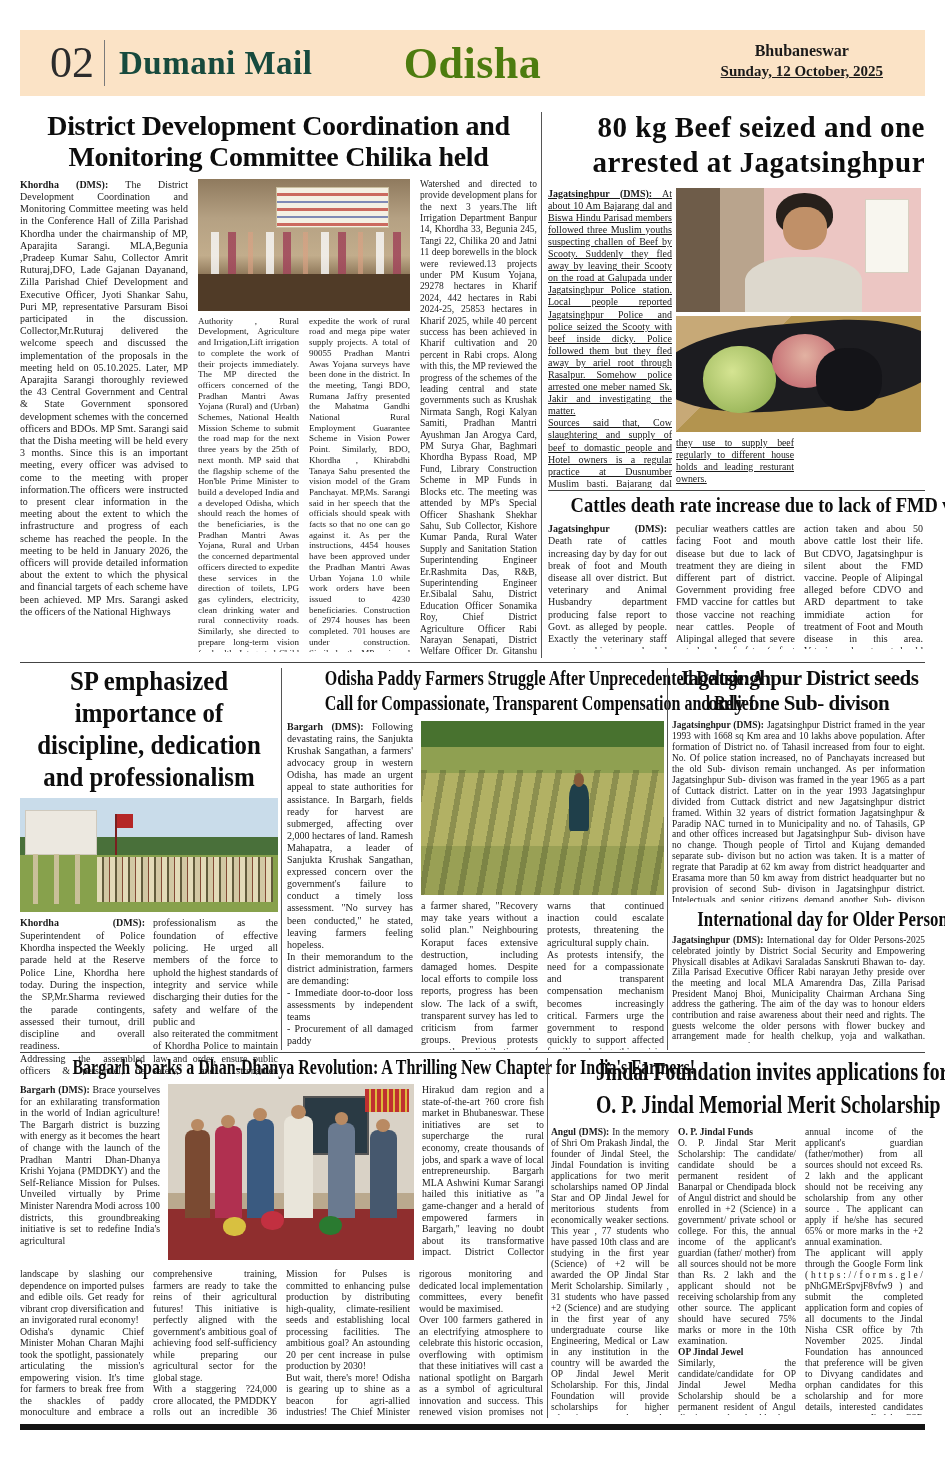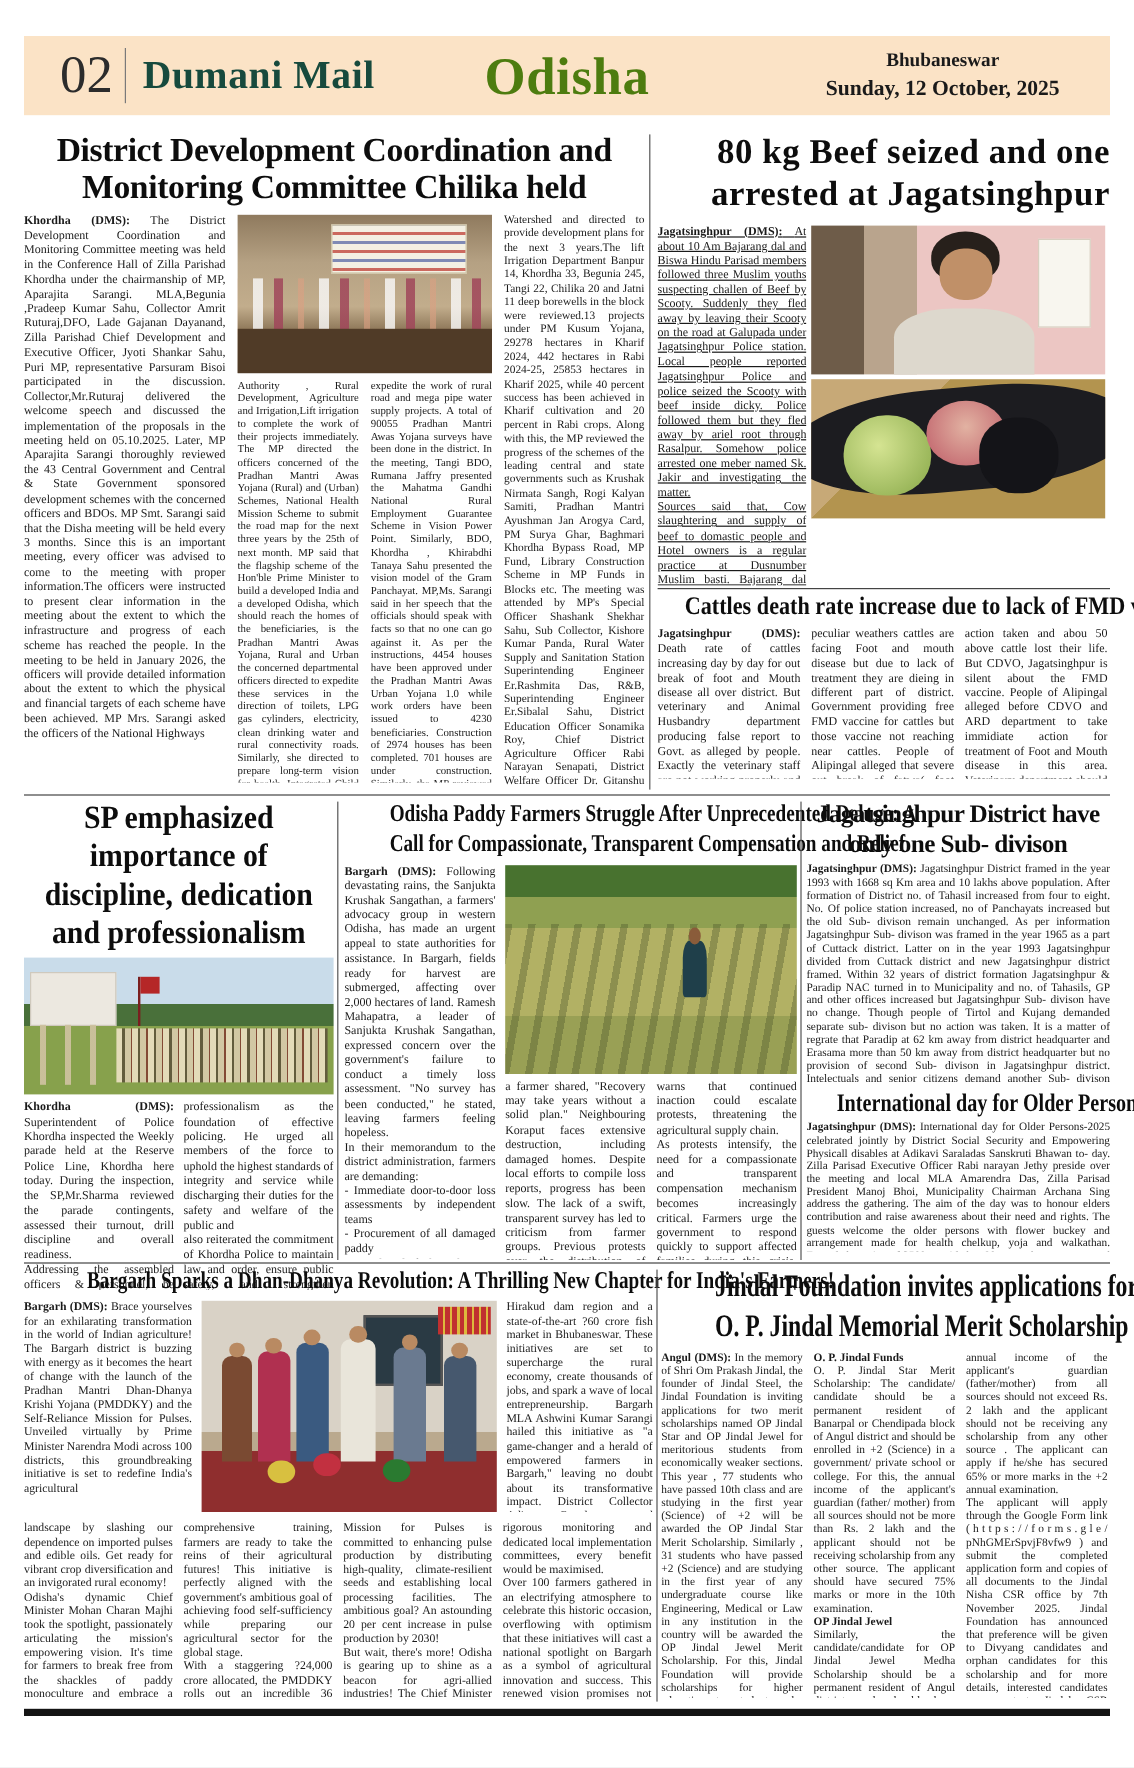--- a/index.html
+++ b/index.html
@@ -9,21 +9,21 @@
   
   .header { position:absolute; left:20px; top:30px; width:905px; height:66px; background:#fbe3c6;
             display:flex; align-items:center; }
   .pagenum { font-size:44px; color:#2c2c2c; margin-left:30px; font-weight:400; line-height:1; }
   .hdr-vline { width:1px; height:46px; background:#7a7a7a; margin:0 14px 0 10px; }
   .masthead { font-size:33px; font-weight:bold; color:#174a3d; letter-spacing:0.5px; }
   .edition { position:absolute; left:0; right:0; text-align:center; font-size:44px; font-weight:bold;
              color:#4d7c0f; letter-spacing:0.5px; }
   .dateline { position:absolute; right:42px; top:12px; text-align:center; }
   .dl-city { font-size:16px; font-weight:bold; }
-  .dl-date { font-size:18px; font-weight:bold; margin-top:3px; }
+  .dl-date { font-size:15px; font-weight:bold; margin-top:3px;text-decoration:underline; }
 
   
   .hl { font-weight:bold; color:#0d0d0d; text-align:center; line-height:1.1; }
   .body-txt { text-align:justify; white-space:pre-line; overflow:hidden; }
   .body-txt b { font-weight:bold; }
   .vrule { position:absolute; width:1px; background:#555; }
   .hrule { position:absolute; height:1px; background:#444; }
   .botbar { position:absolute; left:20px; top:1424px; width:905px; height:6px; background:#141414; }
 
   
@@ -196,20 +196,21 @@
           <div class="pb-hair"></div>
           <div class="pb-face"></div>
         </div>
         <div class="photo p-meat mb4">
           <div class="pt-seat"></div>
           <div class="pt-bag1"></div>
           <div class="pt-bag2"></div>
           <div class="pt-bag3"></div>
         </div>
         <div class="a2caps">
+          <div class="caption">they use to supply beef regularly to different house holds and leading resturant owners.</div>
         </div>
       </div>
     </div>
   </div>
 
   <div class="art3">
     <div class="hl hl-fmd">Cattles  death rate increase due to lack of FMD vaccine</div>
     <div class="a3cols">
       <div class="body-txt col"><b>Jagatsinghpur (DMS):</b> <span>Death rate of cattles increasing day by day for out break of foot and Mouth disease all over district. But veterinary and Animal Husbandry department producing false report to Govt. as alleged by people. Exactly the veterinary staff are not working properly and cattle owners are in problem for treatment of cattles. At present due to</span></div>
       <div class="body-txt col">peculiar weathers cattles are facing Foot and mouth disease but due to lack of treatment they are dieing in different part of district. Government providing free FMD vaccine for cattles but those vaccine not reaching near cattles. People of Alipingal alleged that severe out break of fatwa( foot disease) near cost of Devi river. Inspite of regular complain to VAS, Alipingal no</div>
@@ -255,21 +256,21 @@
         <div class="a5cols">
           <div class="body-txt col">a farmer shared, "Recovery may take years without a solid plan." Neighbouring Koraput faces extensive destruction, including damaged homes. Despite local efforts to compile loss reports, progress has been slow. The lack of a swift, transparent survey has led to criticism from farmer groups. Previous protests over the distribution of subsidies highlight growing tensions. The Sanjukta Krushak Sangathan</div>
           <div class="body-txt col">warns that continued inaction could escalate protests, threatening the agricultural supply chain.
 As protests intensify, the need for a compassionate and transparent compensation mechanism becomes increasingly critical. Farmers urge the government to respond quickly to support affected families during this crisis. Together, we can assist our farmers in their time of need.</div>
         </div>
       </div>
     </div>
   </div>
 
   <div class="art6">
-    <div class="hl hl-sub">Jagatsinghpur District have only one Sub- divison</div>
+    <div class="hl hl-sub">Jagatsinghpur District seeds only one Sub- divison</div>
     <div class="body-txt a6body"><b>Jagatsinghpur (DMS):</b> <span>Jagatsinghpur District framed in the year 1993 with 1668 sq Km area and 10 lakhs above population. After formation of District no. of Tahasil increased from four to eight. No. Of police station increased, no of Panchayats increased but the old Sub- divison remain unchanged. As per information Jagatsinghpur Sub- divison was framed in the year 1965 as a part of Cuttack district. Latter on in the year 1993 Jagatsinghpur divided from Cuttack district and new Jagatsinghpur district framed. Within 32 years of district formation Jagatsinghpur &amp; Paradip NAC turned in to Municipality and no. of Tahasils, GP and other offices increased but Jagatsinghpur Sub- divison have no change. Though people of Tirtol and Kujang demanded separate sub- divison but no action was taken. It is a matter of regrate that Paradip at 62 km away from district headquarter and Erasama more than 50 km away from district headquarter but no provision of second Sub- divison in Jagatsinghpur district. Intelectuals and senior citizens demand another Sub- divison inside district by taking distance and population in to account for smooth administration. As in Jagatsinghpur district have one ADM at Paradip and two ADM at Jagatsinghpur but it is difficult to manage by one Sub Collector.</span></div>
   </div>
 
   <div class="art7">
     <div class="hl hl-old">International day for Older Persons-2025</div>
     <div class="body-txt a7body"><b>Jagatsinghpur (DMS):</b> <span>International day for Older Persons-2025 celebrated jointly by District Social Security and Empowering Physicall disables at Adikavi Saraladas Sanskruti Bhawan to- day. Zilla Parisad Executive Officer Rabi narayan Jethy preside over the meeting and local MLA Amarendra Das, Zilla Parisad President Manoj Bhoi, Municipality Chairman Archana Sing address the gathering. The aim of the day was to honour elders contribution and raise awareness about their need and rights. The guests welcome the older persons with flower buckey and arrangement made for health chelkup, yoja and walkathan. Extended pension of 3500 provided to 80 years above persons and different programme of game, literature and painting made for them. Olders also said about there demand at the meeting.</span></div>
   </div>
 
   <div class="art8">
     <div class="hl hl-bar">Bargarh Sparks a Dhan-Dhanya Revolution: A Thrilling New Chapter for India's Farmers!</div>

